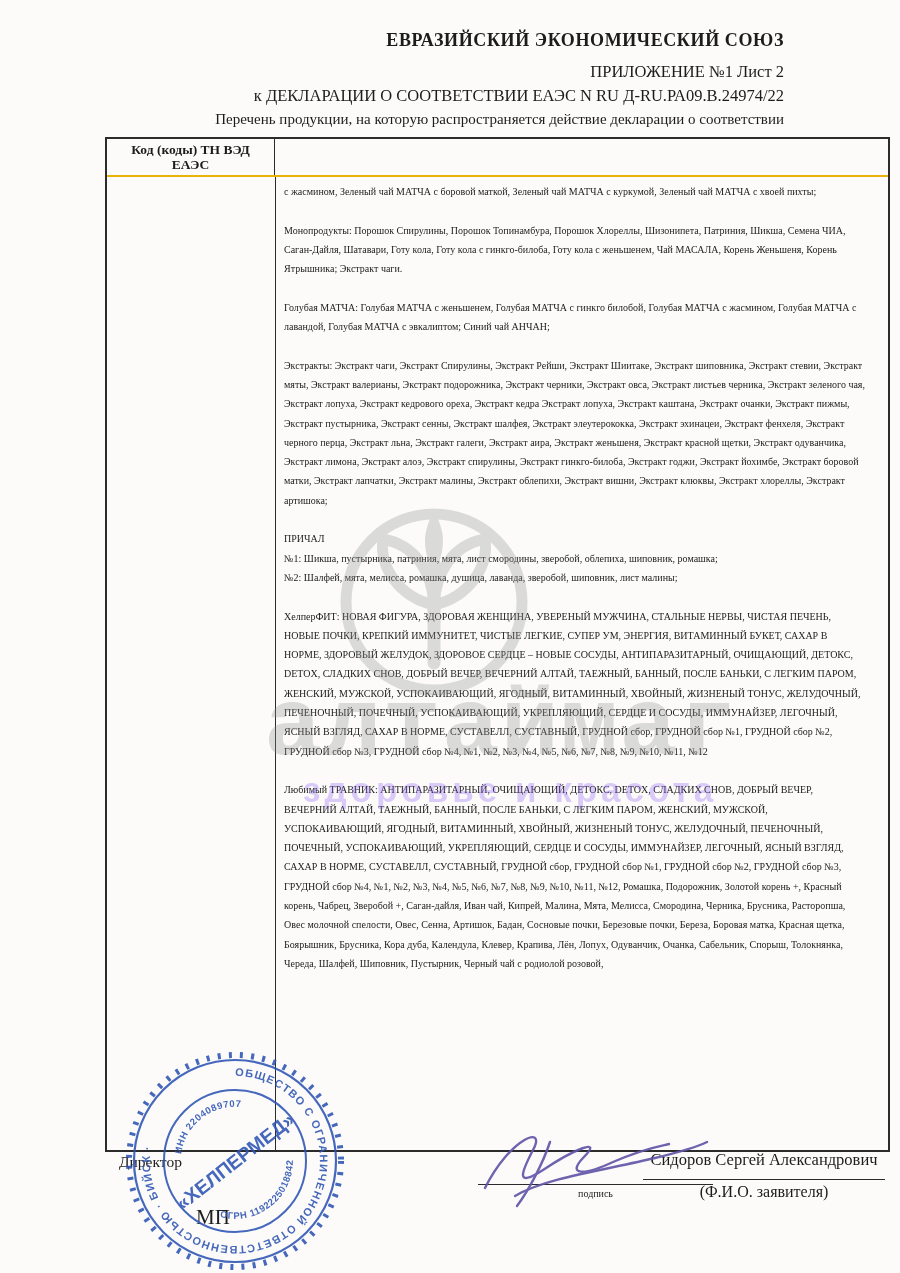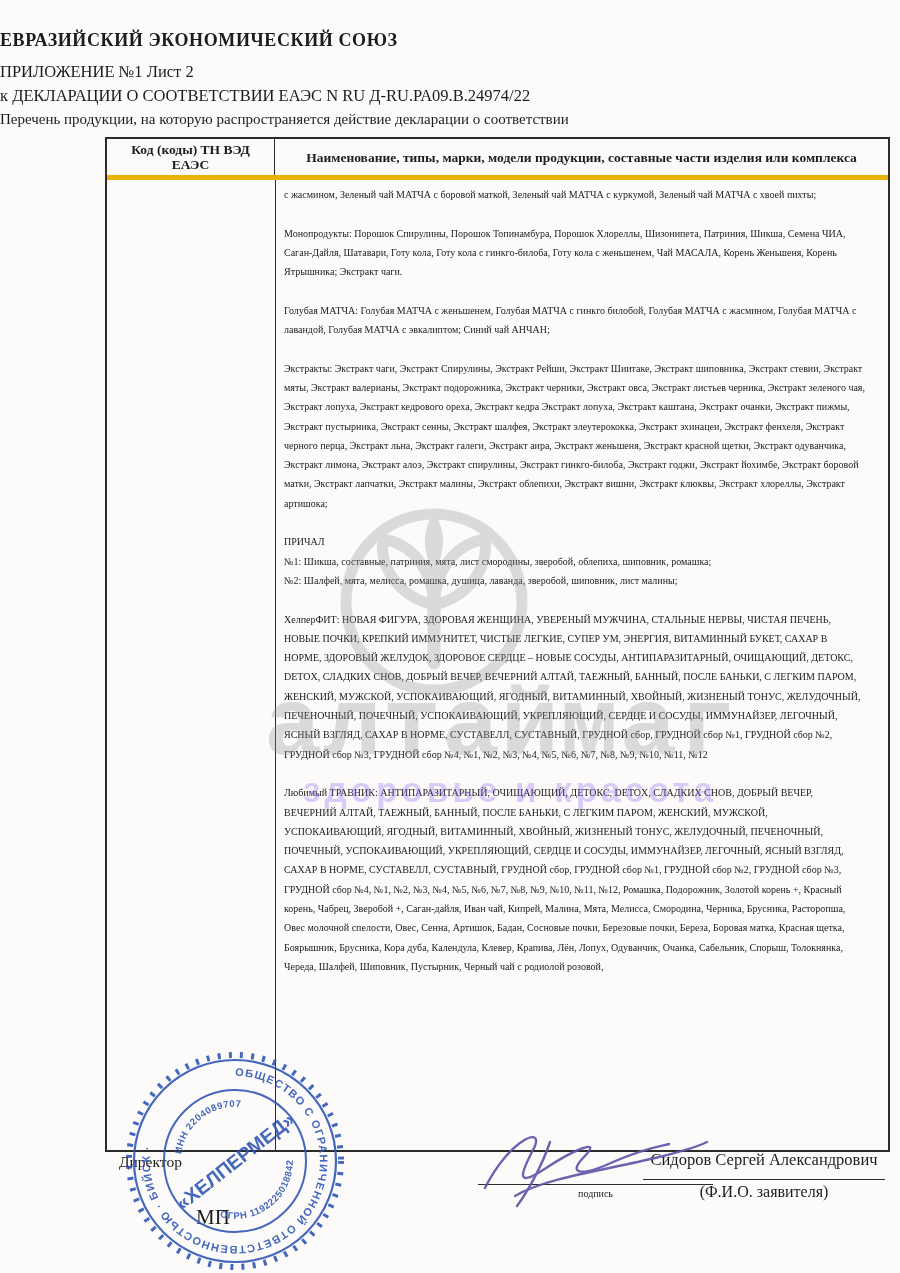--- a/index.html
+++ b/index.html
@@ -3,32 +3,32 @@
 <meta charset="utf-8">
 <style>
   html,body{margin:0;padding:0;}
   body{
     width:900px;height:1273px;position:relative;overflow:hidden;
     background:#fcfbf9;
     font-family:"Liberation Serif","DejaVu Serif",serif;
     color:#1c1c1c;
   }
   
-  .hdr{position:absolute;left:0;width:784px;text-align:left;}
+  .hdr{position:absolute;left:0;width:784px;text-align:right;}
   .t1{top:30px;font-size:18px;font-weight:bold;letter-spacing:.6px;}
   .t2{top:62px;font-size:16.5px;}
   .t3{top:86px;font-size:16.5px;}
   .t4{top:111px;font-size:15px;font-family:Liberation Serif, serif;}
   
   .doc-table{
     position:absolute;left:105px;top:137px;width:785px;height:1015px;
     border:2px solid #2b2b2b;box-sizing:border-box;
     display:flex;flex-direction:column;background:transparent;z-index:1;
   }
-  .thead{display:flex;border-bottom:5px solid #eab308;}
+  .thead{display:flex;border-bottom:2px solid #eab308;}
   .th{font-weight:bold;font-size:13.5px;text-align:center;padding:3px 6px;box-sizing:border-box;line-height:15px;}
   .th-code{width:168px;border-right:1.5px solid #2b2b2b;display:flex;align-items:center;justify-content:center;}
   .th-name{flex:1;display:flex;align-items:center;justify-content:center;}
   .tbody{display:flex;flex:1;overflow:hidden;}
   .td-code{width:168px;border-right:1.5px solid #2b2b2b;}
   .td-name{flex:1;padding:5px 22px 0 8px;font-size:10px;line-height:19.3px;overflow:hidden;}
   .para{margin:0 0 19.3px 0;}
   .para.tight{margin:0;}
   .para.last{margin:0;}
   
@@ -60,31 +60,30 @@
 <body>
 
 <div class="hdr t1">ЕВРАЗИЙСКИЙ ЭКОНОМИЧЕСКИЙ СОЮЗ</div>
 <div class="hdr t2">ПРИЛОЖЕНИЕ №1 Лист 2</div>
 <div class="hdr t3">к ДЕКЛАРАЦИИ  О СООТВЕТСТВИИ ЕАЭС N RU Д-RU.РА09.В.24974/22</div>
 <div class="hdr t4">Перечень продукции, на которую распространяется действие декларации о соответствии</div>
 
 <div class="doc-table">
   <div class="thead">
     <div class="th th-code">Код (коды) ТН ВЭД ЕАЭС</div>
-    <div class="th th-name">Наименование, типы, марки, модели продукции, составные части изделия или комплекса</div>
   </div>
   <div class="tbody">
     <div class="td-code"></div>
     <div class="td-name">
       <div class="para">с жасмином, Зеленый чай МАТЧА с боровой маткой, Зеленый чай МАТЧА с куркумой, Зеленый чай МАТЧА с хвоей пихты;</div>
       <div class="para">Монопродукты: Порошок Спирулины, Порошок Топинамбура, Порошок Хлореллы, Шизонипета, Патриния, Шикша, Семена ЧИА, Саган-Дайля, Шатавари, Готу кола, Готу кола с гинкго-билоба, Готу кола с женьшенем, Чай МАСАЛА, Корень Женьшеня, Корень Ятрышника; Экстракт чаги.</div>
       <div class="para">Голубая МАТЧА: Голубая МАТЧА с женьшенем, Голубая МАТЧА с гинкго билобой, Голубая МАТЧА с жасмином, Голубая МАТЧА с лавандой, Голубая МАТЧА с эвкалиптом; Синий чай АНЧАН;</div>
       <div class="para">Экстракты: Экстракт чаги, Экстракт Спирулины, Экстракт Рейши, Экстракт Шиитаке, Экстракт шиповника, Экстракт стевии, Экстракт мяты, Экстракт валерианы, Экстракт подорожника, Экстракт черники, Экстракт овса, Экстракт листьев черника, Экстракт зеленого чая, Экстракт лопуха, Экстракт кедрового ореха, Экстракт кедра Экстракт лопуха, Экстракт каштана, Экстракт очанки, Экстракт пижмы, Экстракт пустырника, Экстракт сенны, Экстракт шалфея, Экстракт элеутерококка, Экстракт эхинацеи, Экстракт фенхеля, Экстракт черного перца, Экстракт льна, Экстракт галеги, Экстракт аира, Экстракт женьшеня, Экстракт красной щетки, Экстракт одуванчика, Экстракт лимона, Экстракт алоэ, Экстракт спирулины, Экстракт гинкго-билоба, Экстракт годжи, Экстракт йохимбе, Экстракт боровой матки, Экстракт лапчатки, Экстракт малины, Экстракт облепихи, Экстракт вишни, Экстракт клюквы, Экстракт хлореллы, Экстракт артишока;</div>
       <div class="para tight">ПРИЧАЛ</div>
-      <div class="para tight">№1: Шикша, составные, патриния, мята, лист смородины, зверобой, облепиха, шиповник, ромашка;</div>
+      <div class="para tight">№1: Шикша, пустырника, патриния, мята, лист смородины, зверобой, облепиха, шиповник, ромашка;</div>
       <div class="para">№2: Шалфей, мята, мелисса, ромашка, душица, лаванда, зверобой, шиповник, лист малины;</div>
       <div class="para">ХелперФИТ: НОВАЯ ФИГУРА,  ЗДОРОВАЯ ЖЕНЩИНА, УВЕРЕНЫЙ  МУЖЧИНА, СТАЛЬНЫЕ НЕРВЫ, ЧИСТАЯ ПЕЧЕНЬ, НОВЫЕ ПОЧКИ, КРЕПКИЙ  ИММУНИТЕТ, ЧИСТЫЕ ЛЕГКИЕ, СУПЕР УМ, ЭНЕРГИЯ, ВИТАМИННЫЙ БУКЕТ, САХАР В НОРМЕ, ЗДОРОВЫЙ ЖЕЛУДОК, ЗДОРОВОЕ СЕРДЦЕ – НОВЫЕ СОСУДЫ, АНТИПАРАЗИТАРНЫЙ,  ОЧИЩАЮЩИЙ, ДЕТОКС, DETOX, СЛАДКИХ СНОВ, ДОБРЫЙ ВЕЧЕР, ВЕЧЕРНИЙ АЛТАЙ, ТАЕЖНЫЙ, БАННЫЙ, ПОСЛЕ БАНЬКИ, С ЛЕГКИМ ПАРОМ,  ЖЕНСКИЙ, МУЖСКОЙ, УСПОКАИВАЮЩИЙ, ЯГОДНЫЙ, ВИТАМИННЫЙ, ХВОЙНЫЙ, ЖИЗНЕНЫЙ ТОНУС, ЖЕЛУДОЧНЫЙ, ПЕЧЕНОЧНЫЙ, ПОЧЕЧНЫЙ, УСПОКАИВАЮЩИЙ, УКРЕПЛЯЮЩИЙ,  СЕРДЦЕ И СОСУДЫ, ИММУНАЙЗЕР,  ЛЕГОЧНЫЙ, ЯСНЫЙ ВЗГЛЯД, САХАР В НОРМЕ, СУСТАВЕЛЛ, СУСТАВНЫЙ,  ГРУДНОЙ  сбор,  ГРУДНОЙ  сбор №1, ГРУДНОЙ  сбор №2, ГРУДНОЙ  сбор №3, ГРУДНОЙ  сбор №4, №1, №2, №3, №4, №5, №6, №7, №8, №9, №10, №11, №12</div>
       <div class="para last">Любимый ТРАВНИК:  АНТИПАРАЗИТАРНЫЙ,  ОЧИЩАЮЩИЙ, ДЕТОКС, DETOX, СЛАДКИХ СНОВ, ДОБРЫЙ ВЕЧЕР, ВЕЧЕРНИЙ АЛТАЙ, ТАЕЖНЫЙ, БАННЫЙ, ПОСЛЕ БАНЬКИ, С ЛЕГКИМ ПАРОМ, ЖЕНСКИЙ, МУЖСКОЙ, УСПОКАИВАЮЩИЙ, ЯГОДНЫЙ, ВИТАМИННЫЙ, ХВОЙНЫЙ, ЖИЗНЕНЫЙ ТОНУС, ЖЕЛУДОЧНЫЙ, ПЕЧЕНОЧНЫЙ, ПОЧЕЧНЫЙ, УСПОКАИВАЮЩИЙ, УКРЕПЛЯЮЩИЙ, СЕРДЦЕ И СОСУДЫ, ИММУНАЙЗЕР, ЛЕГОЧНЫЙ, ЯСНЫЙ ВЗГЛЯД, САХАР В НОРМЕ, СУСТАВЕЛЛ, СУСТАВНЫЙ, ГРУДНОЙ сбор, ГРУДНОЙ сбор №1, ГРУДНОЙ сбор №2, ГРУДНОЙ сбор №3, ГРУДНОЙ сбор №4, №1, №2, №3, №4, №5, №6, №7, №8, №9, №10, №11, №12, Ромашка,  Подорожник, Золотой корень +, Красный корень, Чабрец, Зверобой +, Саган-дайля, Иван чай, Кипрей, Малина, Мята, Мелисса, Смородина, Черника, Брусника, Расторопша, Овес молочной спелости, Овес, Сенна, Артишок, Бадан, Сосновые почки, Березовые почки, Береза, Боровая матка, Красная щетка, Боярышник, Брусника, Кора дуба, Календула, Клевер, Крапива, Лён, Лопух, Одуванчик, Очанка, Сабельник, Спорыш, Толокнянка, Череда, Шалфей, Шиповник, Пустырник, Черный чай с родиолой розовой,</div>
     </div>
   </div>
 </div>
 
 <div class="watermark">
   <svg class="wm-logo" width="195" height="195" viewBox="0 0 195 195">
     <circle cx="97" cy="97" r="88" fill="none" stroke="#8f8f8f" stroke-width="11"></circle>

